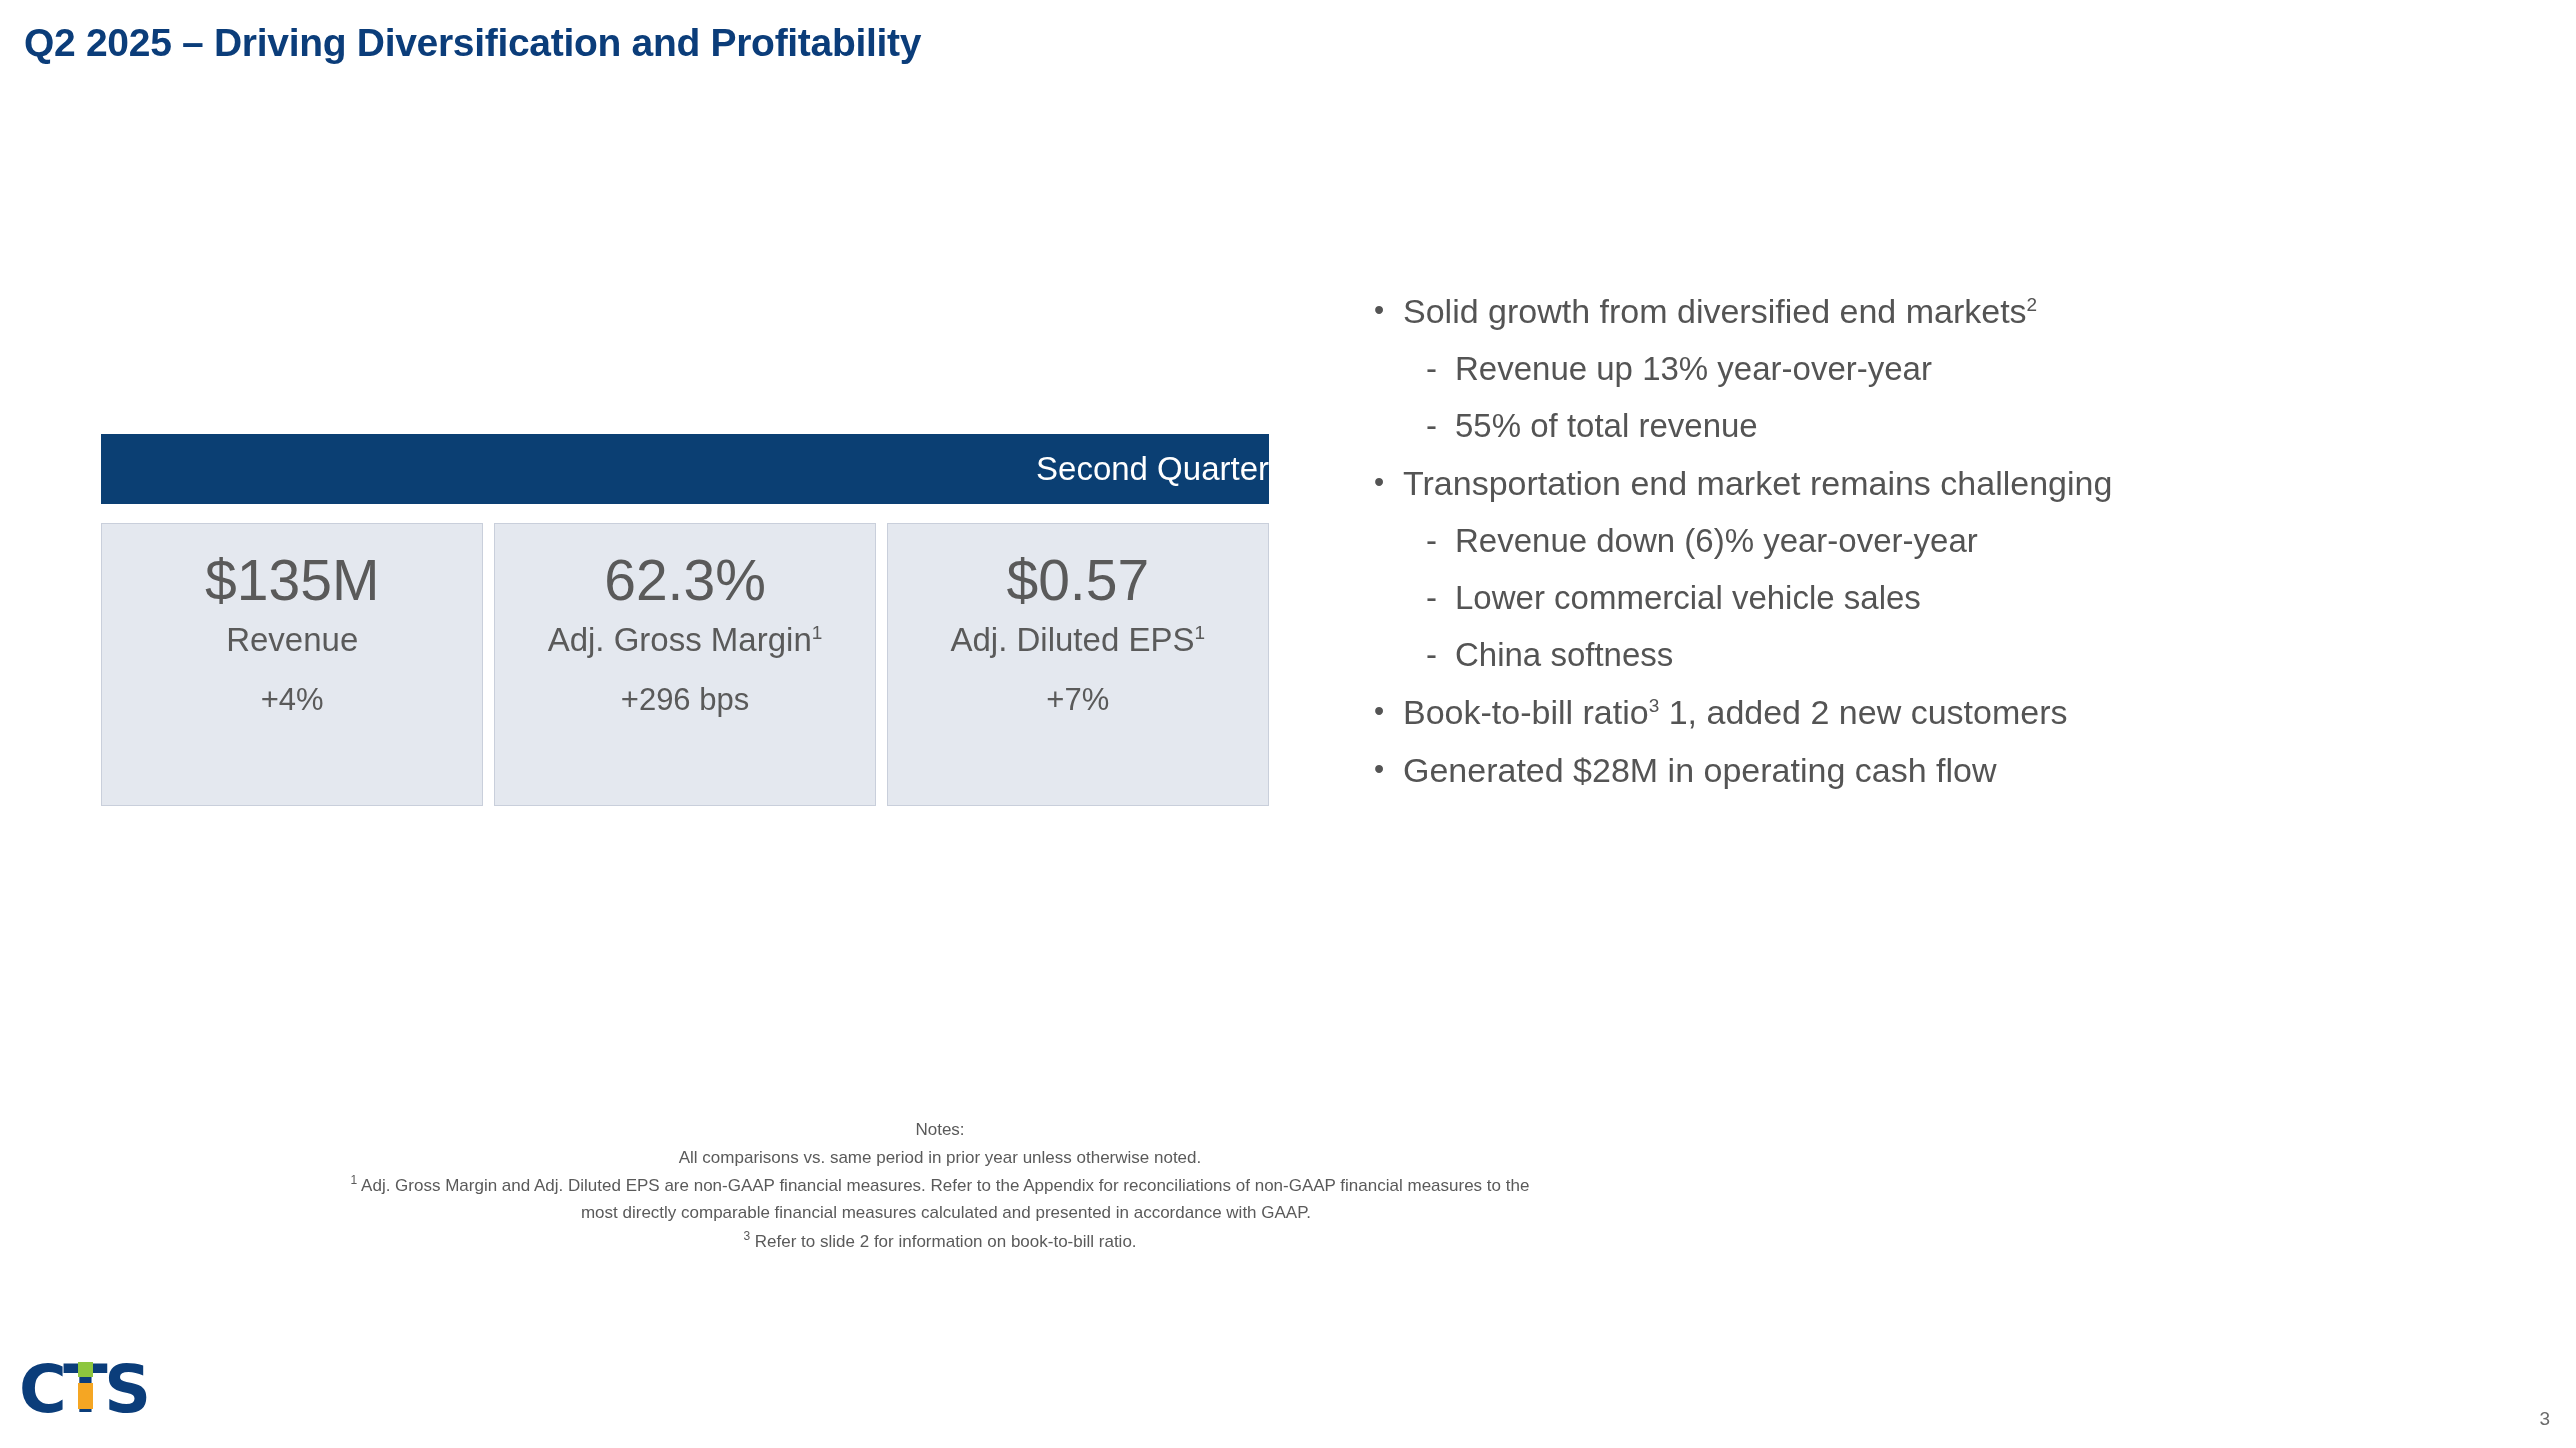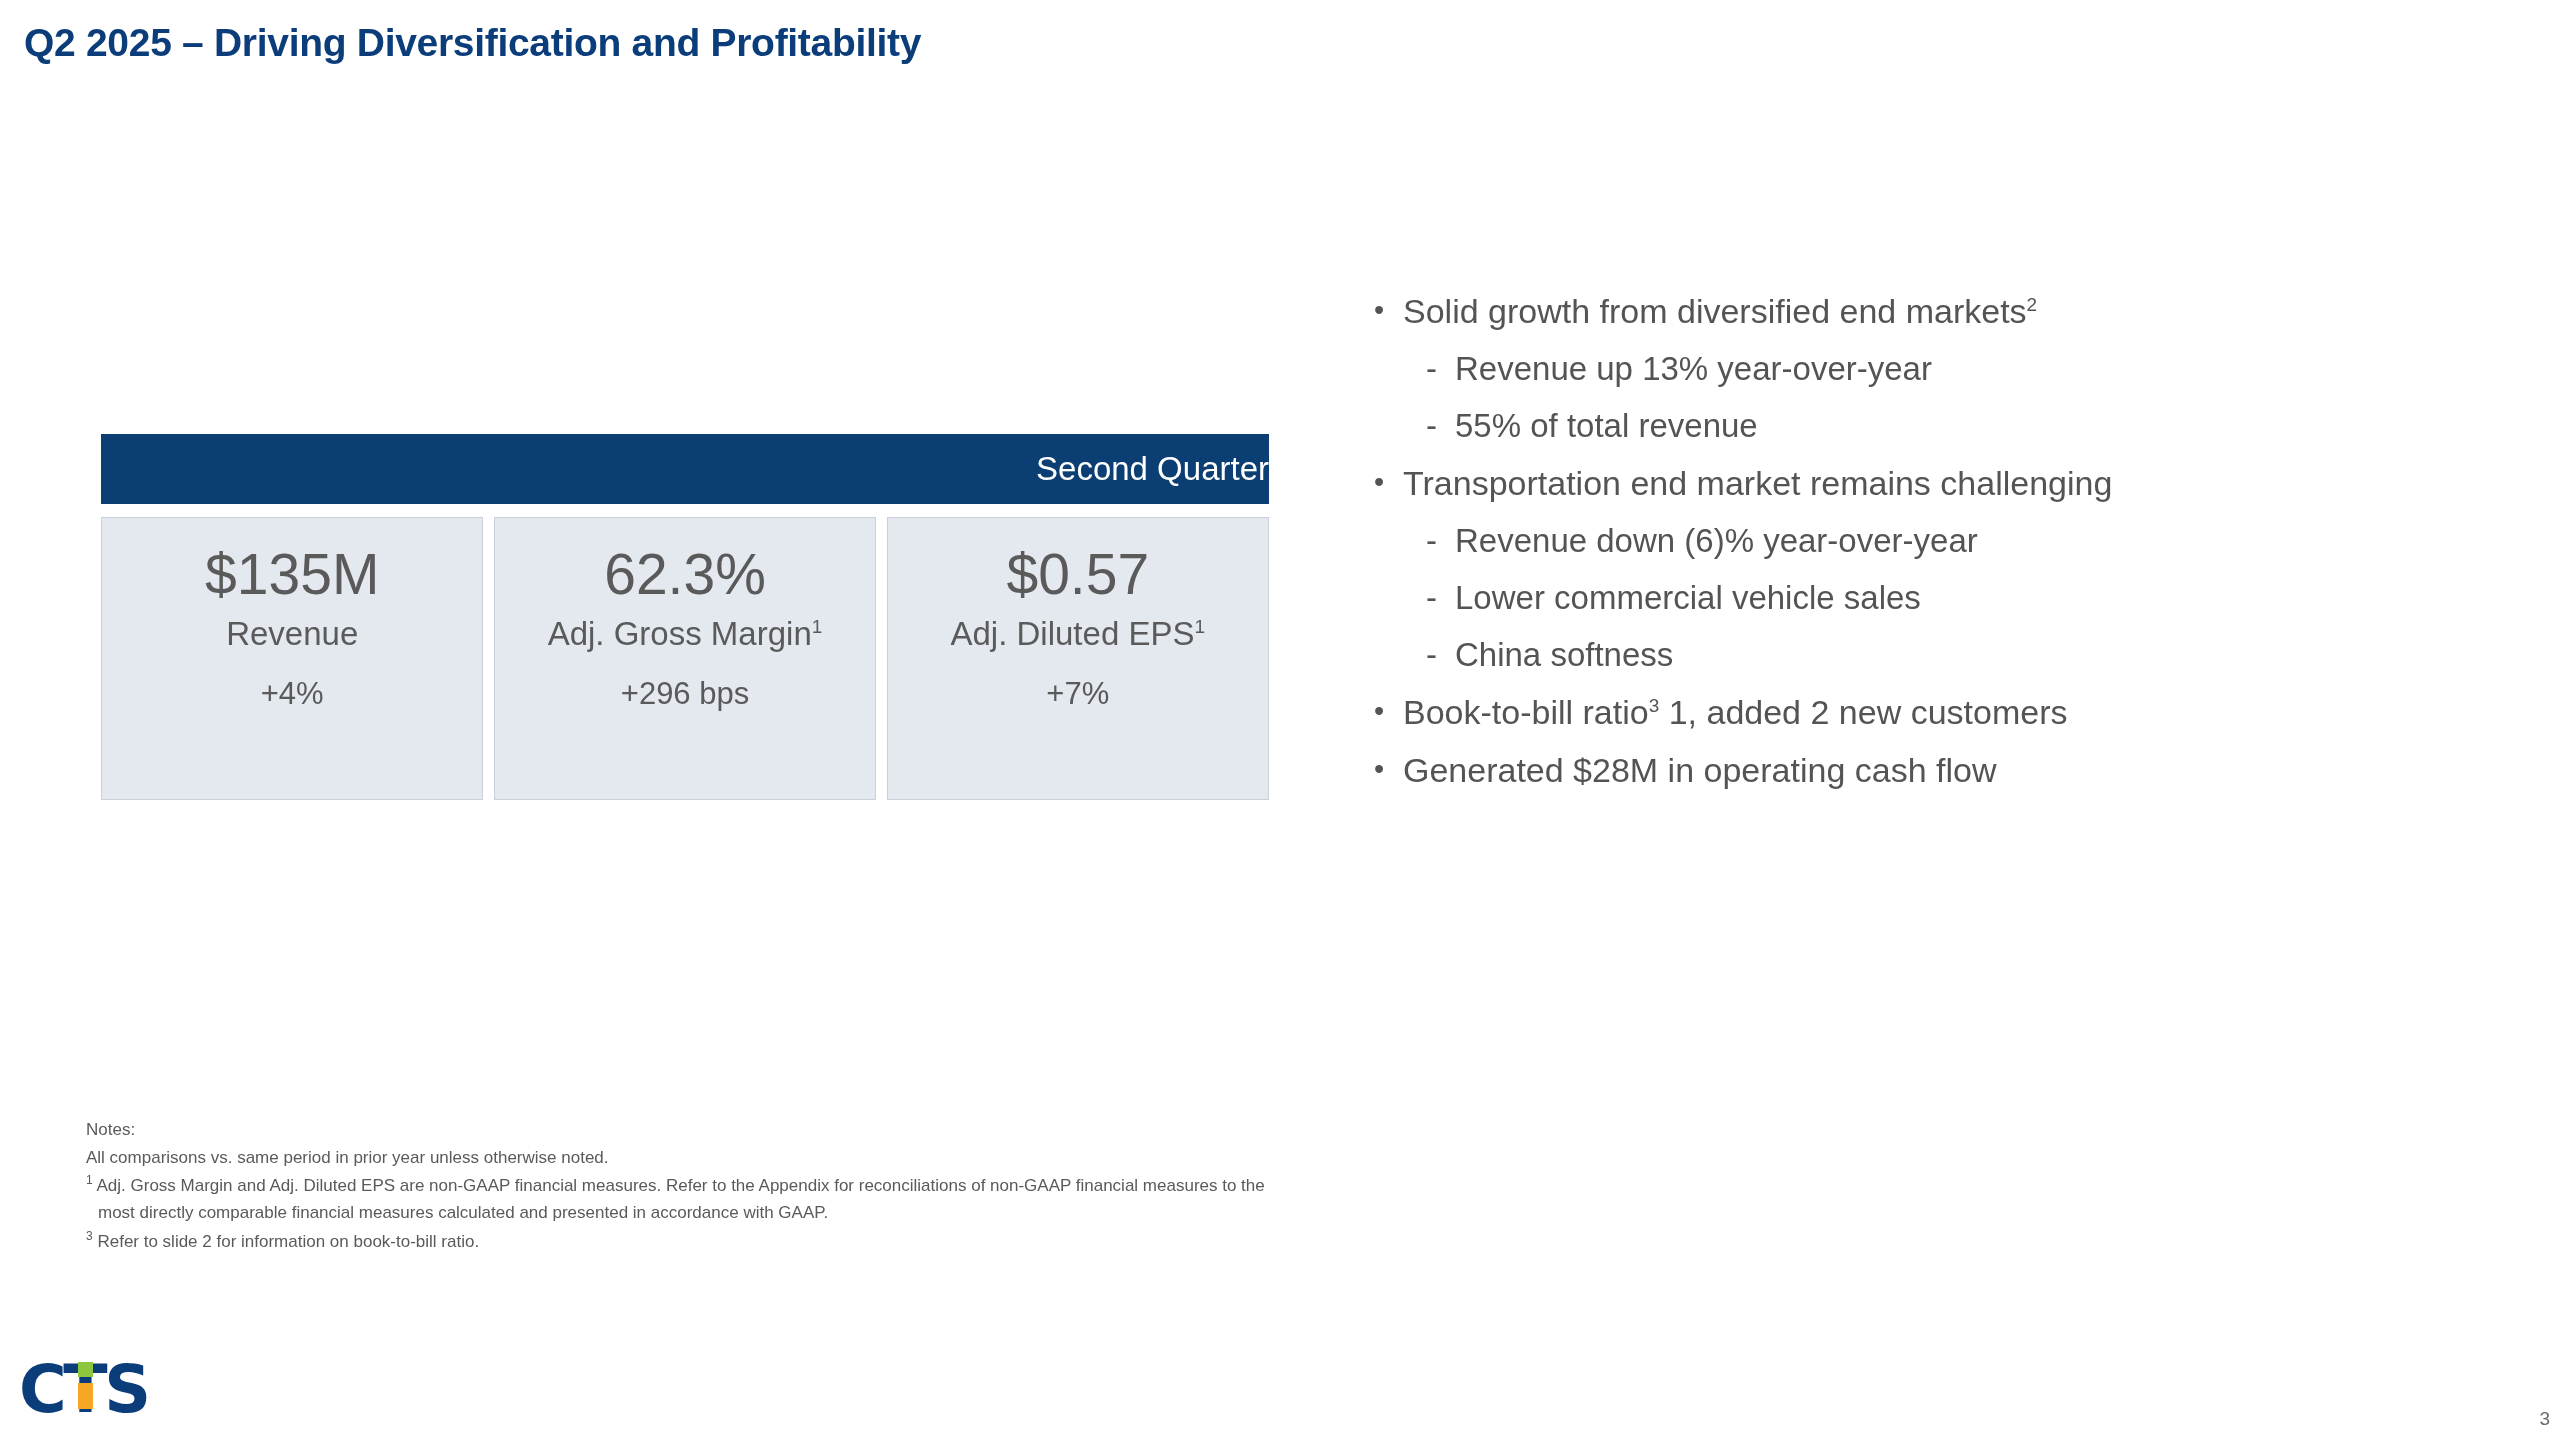--- a/index.html
+++ b/index.html
@@ -47,21 +47,21 @@
     height: 70px;
     display: flex;
     align-items: center;
     justify-content: flex-end;
     font-size: 33px;
     font-weight: normal;
   }
   .metrics-row {
     display: flex;
     gap: 10.3px;
-    margin-top: 13px;
+    margin-top: 19px;
   }
   .metric-card {
     flex: 1;
     background: #e4e8ef;
     border: 0.9px solid #c9cfdb;
     height: 283px;
     display: flex;
     flex-direction: column;
     align-items: center;
     justify-content: flex-start;
@@ -128,26 +128,27 @@
     color: #545454;
   }
   .bullet-text sup {
     font-size: 19px;
     vertical-align: super;
   }
 
   
   .notes {
     position: absolute;
-    left: 86px;
+    left: 103px;
     top: 1116px;
     width: 1674px;
     font-size: 17px;
     color: #5a5a5a;
     line-height: 1.62;
+    text-align: center;
   }
   .notes .note-line sup {
     font-size: 12px;
     vertical-align: super;
   }
   .notes .indent {
     padding-left: 12px;
   }
 
   

